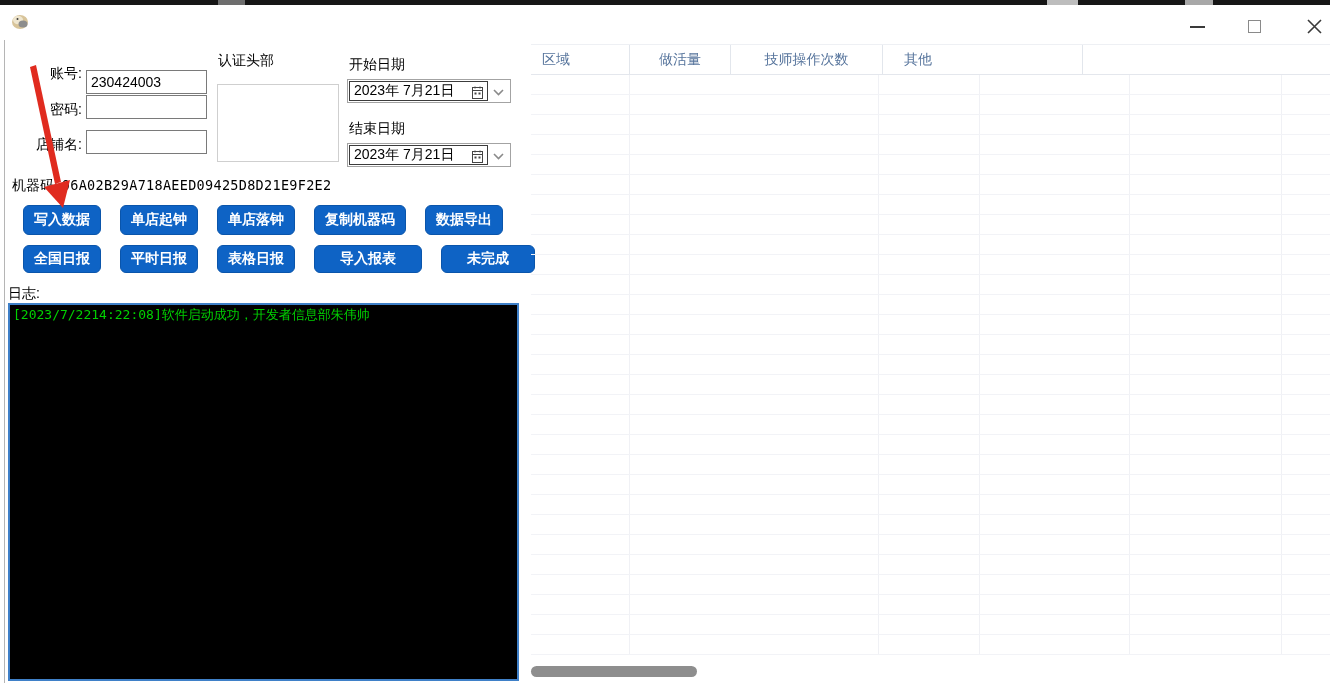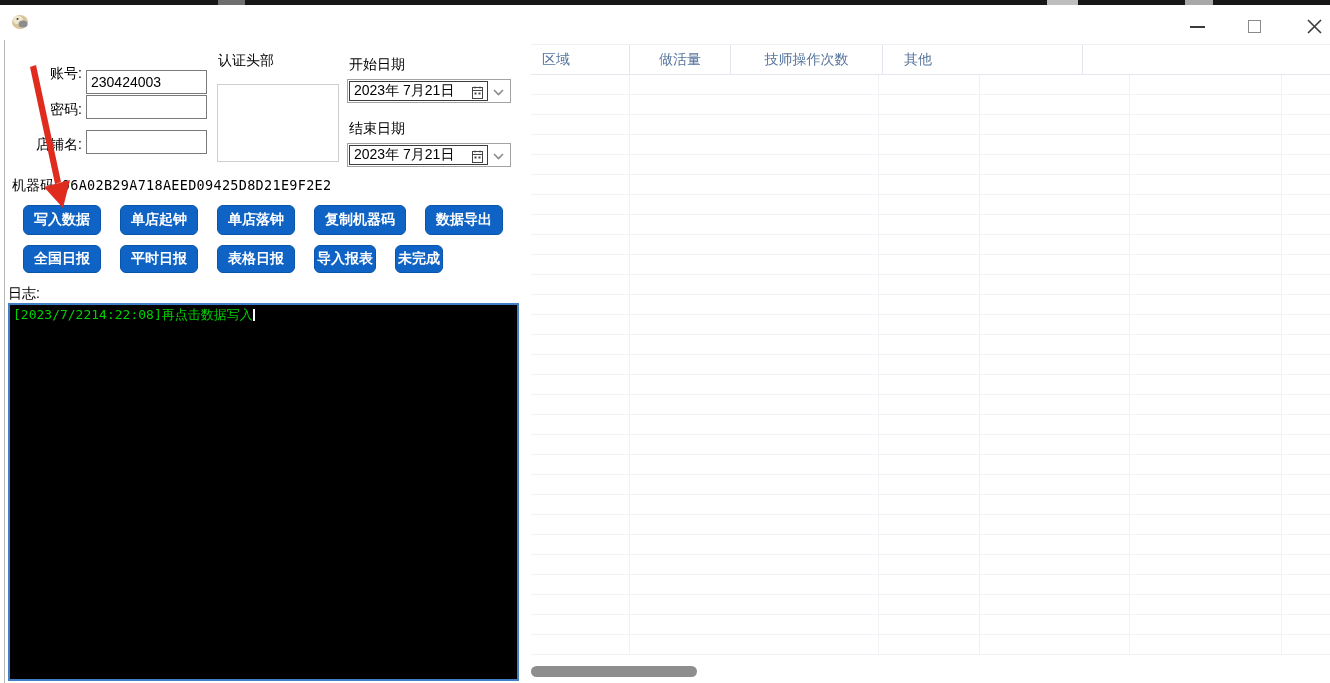--- a/index.html
+++ b/index.html
@@ -44,21 +44,21 @@
 
   
   .btn-row { position:absolute; left:23px; display:flex; gap:19px; }
   #btn-row1 { top:205px; height:30px; }
   #btn-row2 { top:245px; height:28px; }
   .btn {
     background:var(--accent); border:1px solid #0a55ab; border-radius:6px; color:#fff;
     font-size:14px; font-weight:bold; display:flex; align-items:center; justify-content:center;
     padding:0 10px; cursor:pointer; white-space:nowrap;
   }
-  #btn-row2 .btn:nth-child(4), #btn-row2 .btn:nth-child(5) { padding:0 2px; }
+  #btn-row2 .btn:nth-child(4), #btn-row2 .btn:nth-child(5) { padding:0 25px; }
 
   
   .log-label { position:absolute; left:8px; top:285px; font-size:14px; }
   .log-box { position:absolute; left:8px; top:303px; width:511px; height:378px;
              border:2px solid var(--log-border); background:#000; padding:2px 3px; overflow:hidden; }
   .log-line { color:var(--log-green); font-family:"DejaVu Sans Mono", monospace;
               font-size:13px; line-height:15.5px; white-space:nowrap; }
   .caret { display:inline-block; width:2px; height:12px; background:#fff; vertical-align:-2px; }
 
   
@@ -172,21 +172,21 @@
 <div class="btn-row" id="btn-row2">
     <div class="btn">全国日报</div>
     <div class="btn">平时日报</div>
     <div class="btn">表格日报</div>
     <div class="btn">导入报表</div>
     <div class="btn">未完成</div>
   </div>
 
 <div class="log-label">日志:</div>
 <div class="log-box" id="log-box">
-    <div class="log-line">[2023/7/2214:22:08]再点击数据写入<span class="caret"></span></div>
+    <div class="log-line">[2023/7/2214:22:08]软件启动成功，开发者信息部朱伟帅</div>
   </div>
 
 <div class="grid">
   <div class="grid-header" id="grid-header">
       <div class="cell al" style="width: 99px;">区域</div>
       <div class="cell ac" style="width: 101px;">做活量</div>
       <div class="cell ac" style="width: 152px;">技师操作次数</div>
       <div class="cell al6" style="width: 200px;">其他</div>
     </div>
   <div class="grid-body" id="grid-body">

